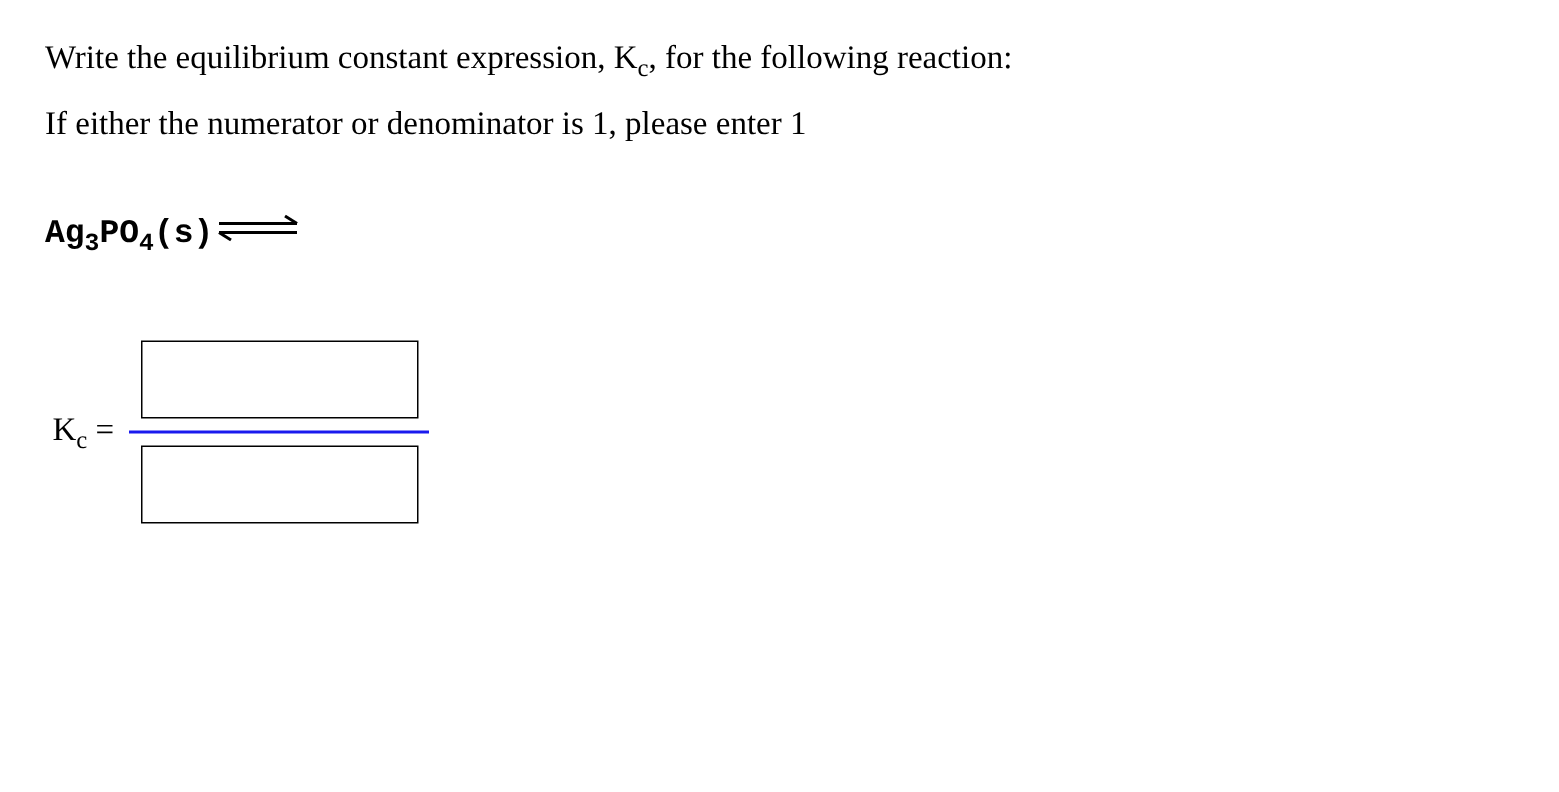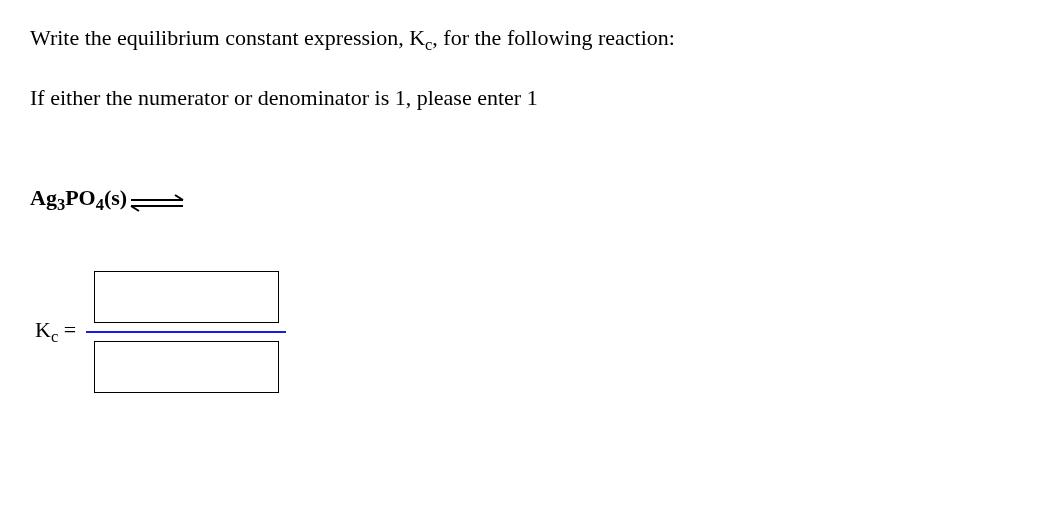--- a/index.html
+++ b/index.html
@@ -10,30 +10,30 @@
     body {
       font-family: 'Times New Roman', Times, serif;
       font-size: 22px;
       color: #000;
       padding: 25px 30px;
       background: #fff;
       width: 1039px;
       height: 528px;
     }
     .question-line1 {
-      margin-bottom: 30px;
+      margin-bottom: 14px;
     }
     .question-line2 {
-      margin-bottom: 74px;
+      margin-bottom: 48px;
     }
     .equation {
       font-weight: bold;
       margin-bottom: 55px;
       display: flex;
-      align-items: center;
+      font-family: Liberation Mono, monospace;
     }
     .sub {
       vertical-align: sub;
       font-size: 0.75em;
     }
     .sup {
       vertical-align: super;
       font-size: 0.75em;
     }
     .equil-arrow {

